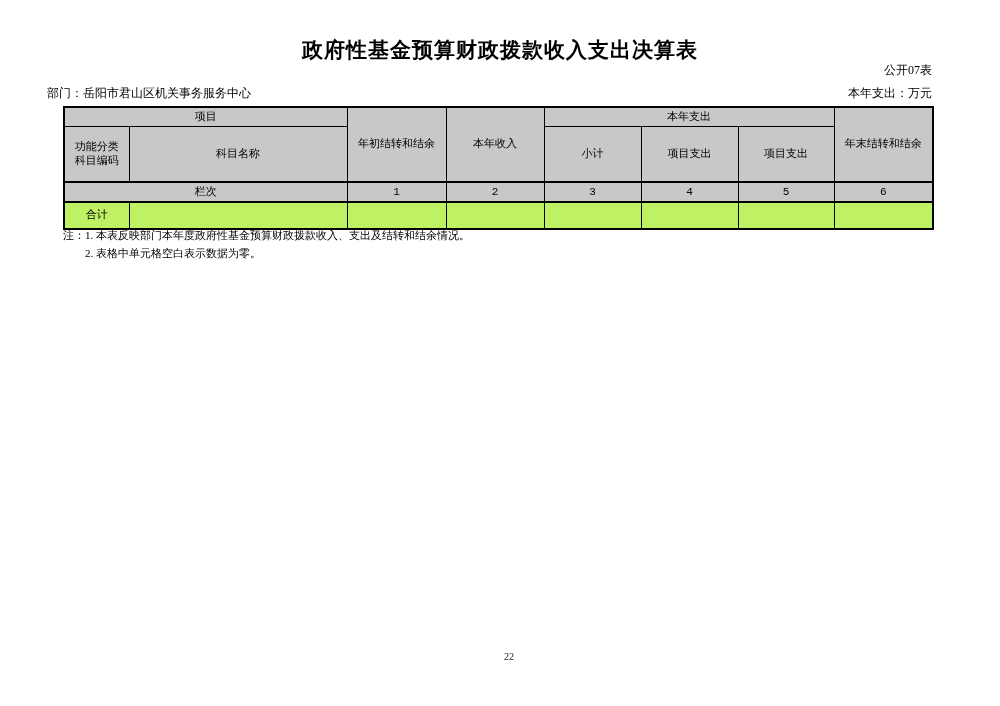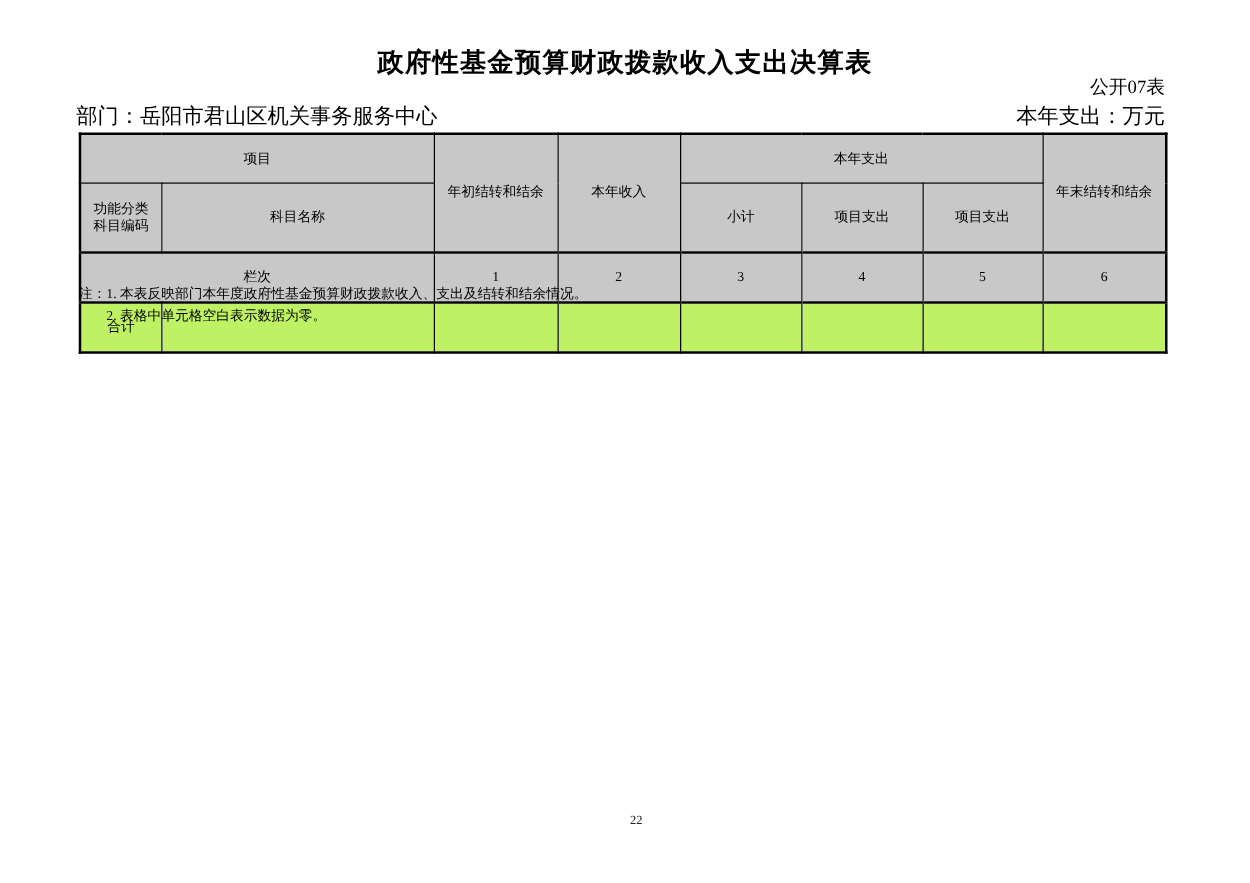--- a/index.html
+++ b/index.html
@@ -21,51 +21,52 @@
     text-align: center;
     font-size: 21px;
     font-weight: bold;
     letter-spacing: 1px;
     line-height: 24px;
   }
   .form-code {
     position: absolute;
     top: 63px;
     right: 68px;
-    font-size: 15px;
+    font-size: 12px;
     line-height: 14px;
   }
   .meta-row {
     position: absolute;
     top: 86px;
-    left: 61px;
+    left: 47px;
     right: 68px;
     display: flex;
     justify-content: space-between;
-    font-size: 17px;
+    font-size: 12px;
     line-height: 14px;
     align-items: flex-end;
   }
   table.fiscal-table {
     position: absolute;
     top: 106px;
     left: 63px;
     width: 869px;
     border-collapse: collapse;
     table-layout: fixed;
     border: 2px solid #000000;
   }
   table.fiscal-table td {
     border: 1px solid #000000;
     font-size: 11px;
     line-height: 14px;
     text-align: center;
     vertical-align: middle;
-    padding: 12px 3px;
+    padding: 2px 3px;
     overflow: hidden;
+    font-family: Liberation Mono, monospace;
   }
   tr.hdr td { background: #c8c8c8; }
   tr.hdr-top td { height: 15px; }
   tr.hdr-sub td { height: 55px; }
   tr.index-row td {
     height: 17px;
     background: #c8c8c8;
     border-top: 2px solid #000000;
     border-bottom: 2px solid #000000;
   }

